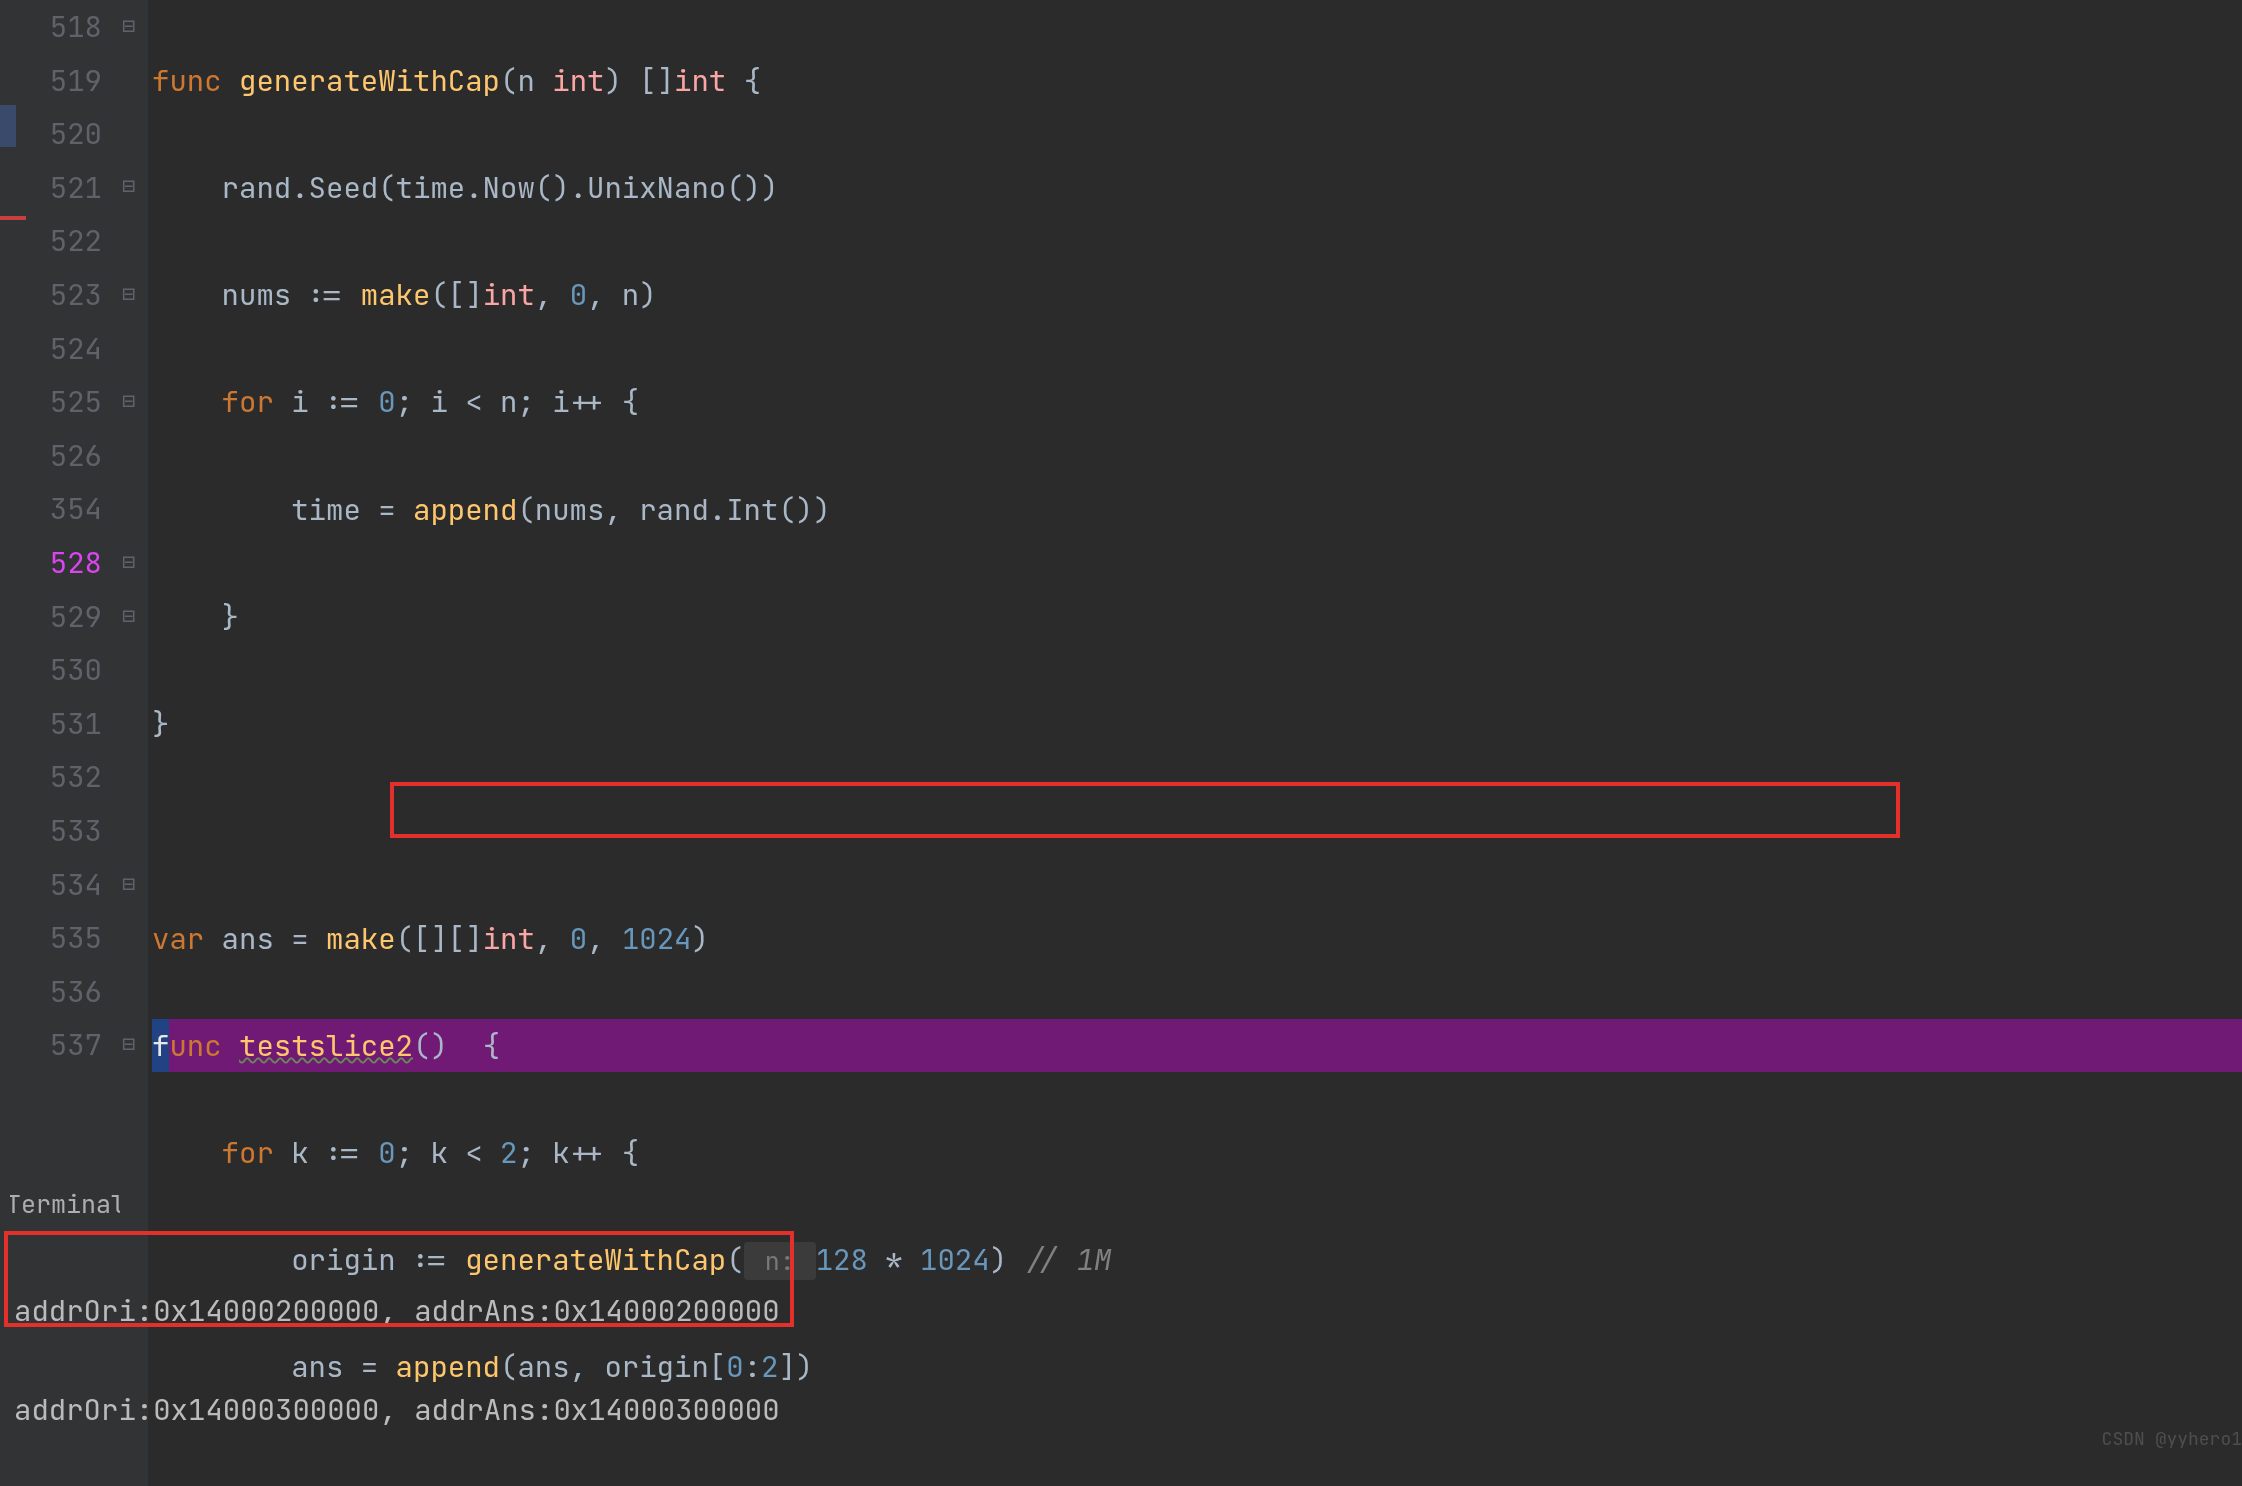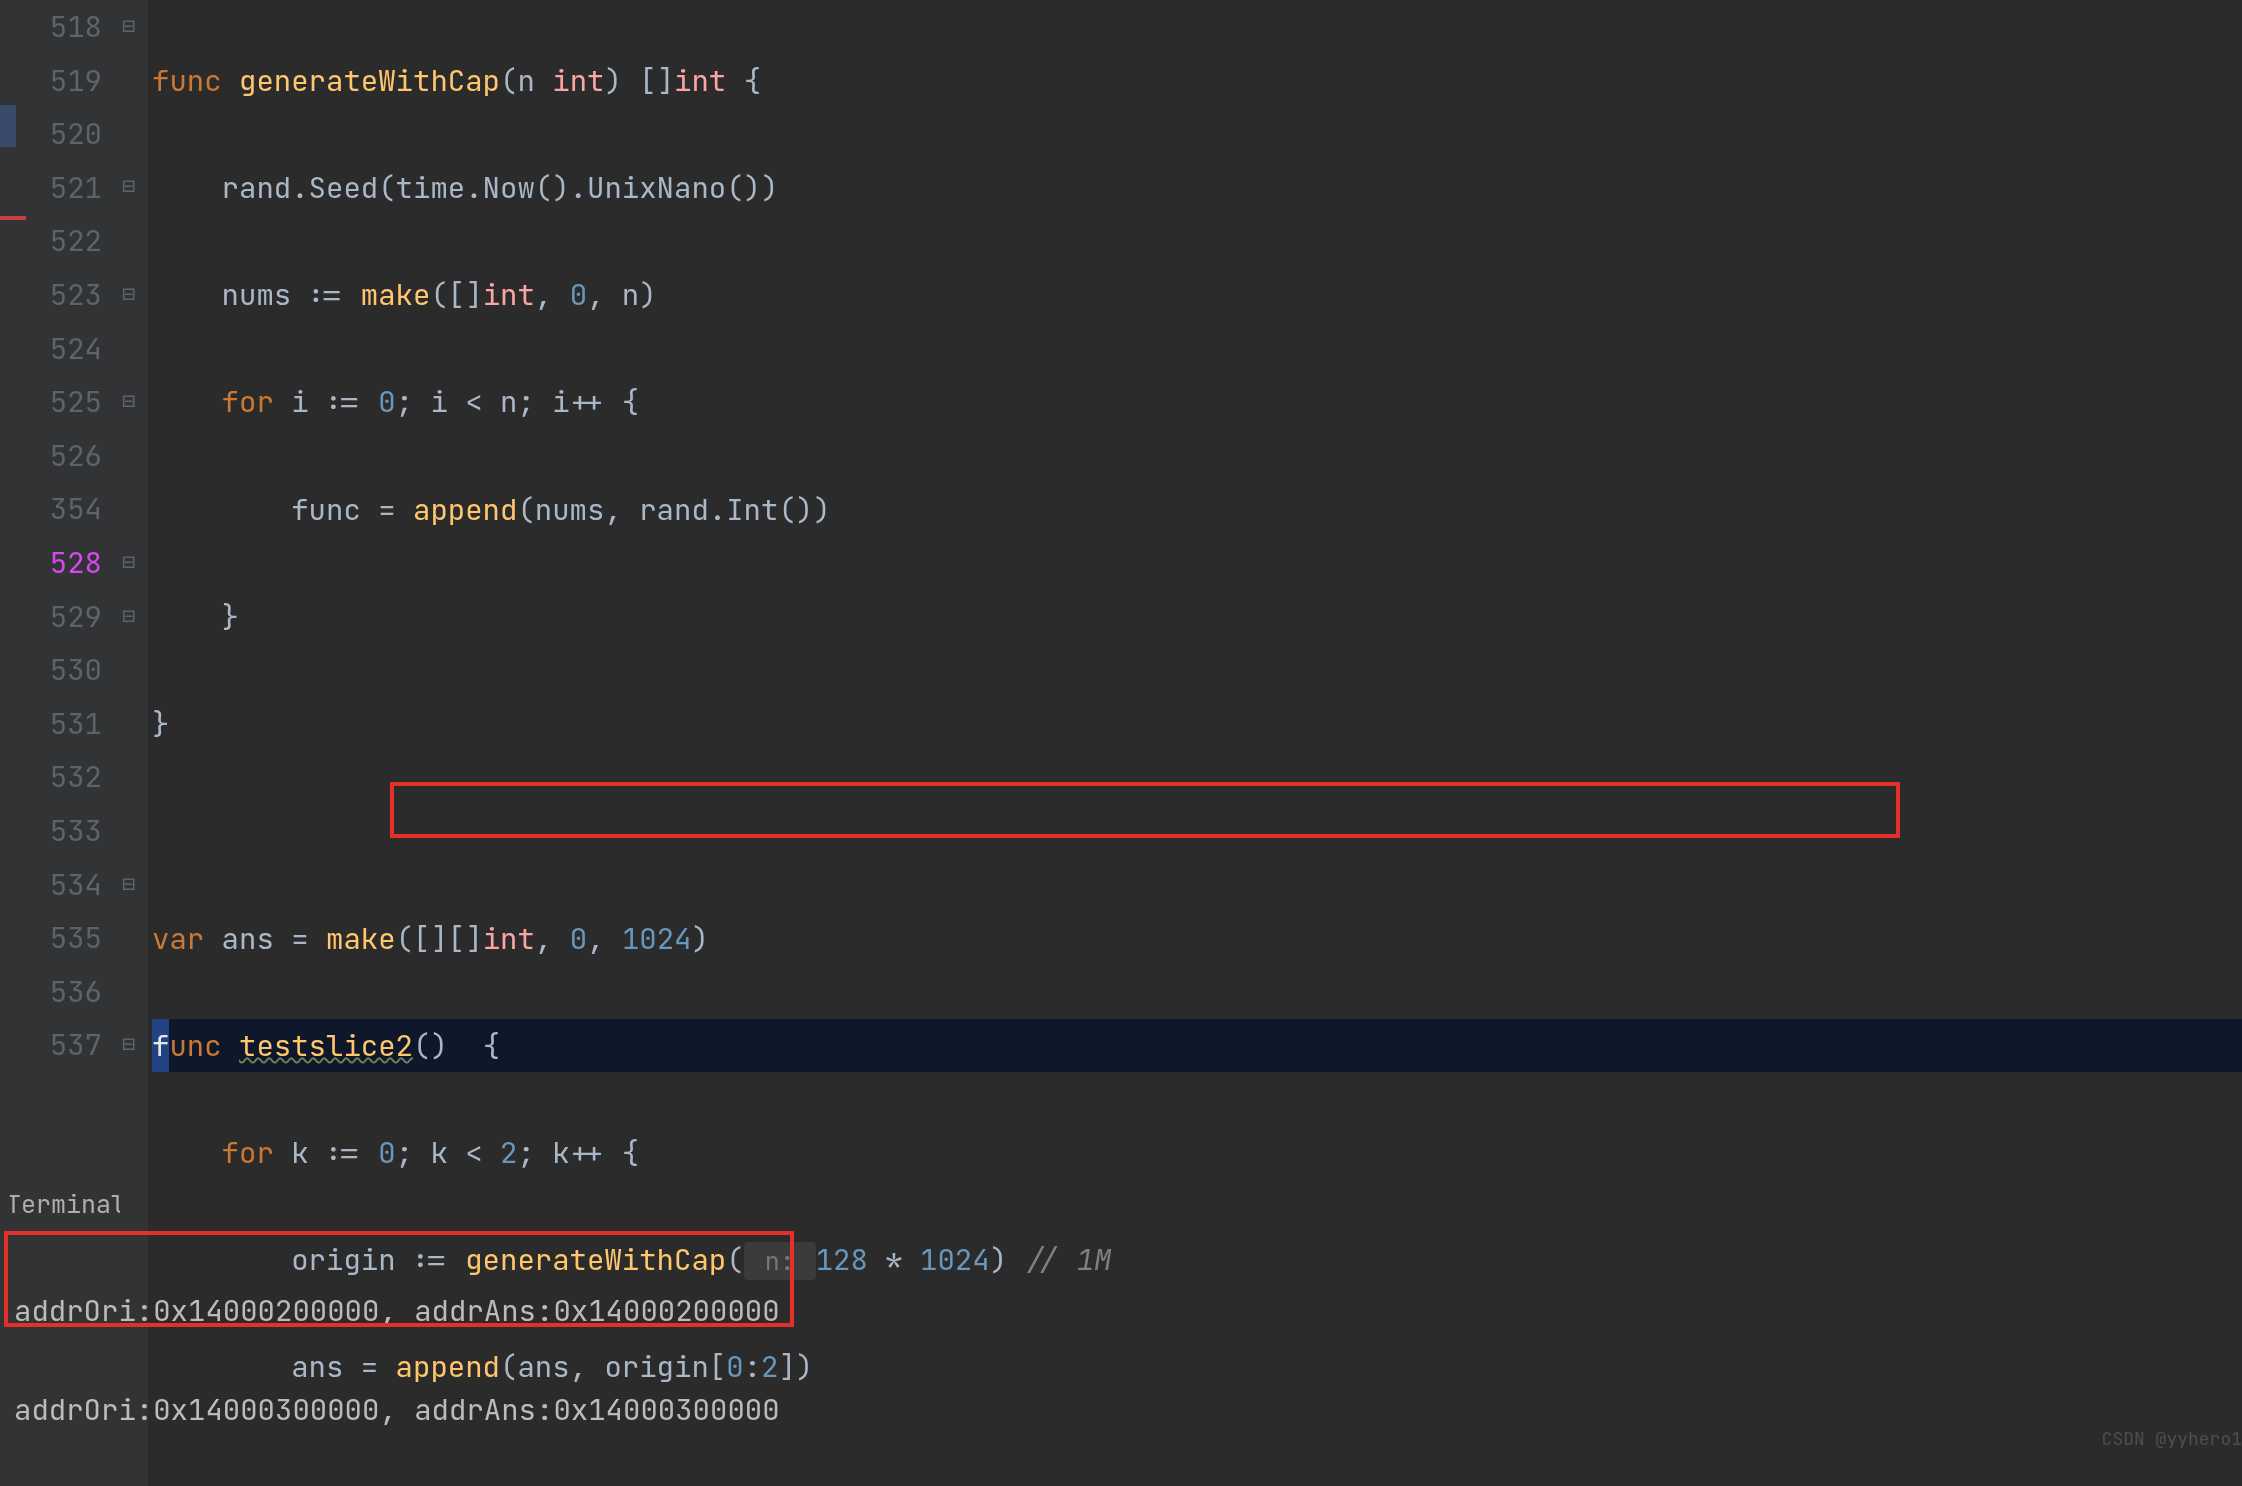--- a/index.html
+++ b/index.html
@@ -57,21 +57,21 @@
     background: #c93f3f;
   }
   .code {
     flex: 1;
     background: #2b2b2b;
     position: relative;
     padding-left: 4px;
     white-space: pre;
   }
   .code .line { height: 53.6px; }
-  .line.current { background: #0f172a; }
+  .line.current { background: #701a75; }
   .caret-box {
     display:inline-block;
     background:#214283;
     color:#e8e8e8;
     padding:0 0px;
   }
   
   .kw { color: #cc7832; }
   .fn { color: #ffc66d; }
   .typ { color: #fca5a5; margin-top: 33px; }
@@ -170,21 +170,21 @@
       <span class="mark" style="top:542px;">⊟</span>
       <span class="mark" style="top:596px;">⊟</span>
       <span class="mark" style="top:864px;">⊟</span>
       <span class="mark" style="top:1024px;">⊟</span>
     </div>
     <div class="code">
 <div class="line"><span class="kw">func</span> <span class="fn">generateWithCap</span><span class="id">(n </span><span class="typ">int</span><span class="id">) []</span><span class="typ">int</span><span class="id"> {</span></div>
 <div class="line">    <span class="id">rand</span><span class="id">.Seed(time.Now().UnixNano())</span></div>
 <div class="line">    <span class="id">nums := </span><span class="fn">make</span><span class="id">([]</span><span class="typ">int</span><span class="id">, </span><span class="num">0</span><span class="id">, n)</span></div>
 <div class="line">    <span class="kw">for</span><span class="id"> i := </span><span class="num">0</span><span class="id">; i &lt; n; i++ {</span></div>
-<div class="line">        <span class="id">func = </span><span class="fn">append</span><span class="id">(nums, rand.Int())</span></div>
+<div class="line">        <span class="id">time = </span><span class="fn">append</span><span class="id">(nums, rand.Int())</span></div>
 <div class="line">    <span class="id">}</span></div>
 <div class="line"><span class="id">}</span></div>
 <div class="line"></div>
 <div class="line"><span class="kw">var</span><span class="id"> ans = </span><span class="fn">make</span><span class="id">([][]</span><span class="typ">int</span><span class="id">, </span><span class="num">0</span><span class="id">, </span><span class="num">1024</span><span class="id">)</span></div>
 <div class="line current"><span class="caret-box">f</span><span class="kw">unc</span> <span class="fn wavy">testslice2</span><span class="id">()  {</span></div>
 <div class="line">    <span class="kw">for</span><span class="id"> k := </span><span class="num">0</span><span class="id">; k &lt; </span><span class="num">2</span><span class="id">; k++ {</span></div>
 <div class="line">        <span class="id">origin := </span><span class="fn">generateWithCap</span><span class="id">(</span><span class="hint"> n: </span><span class="num">128</span><span class="id"> * </span><span class="num">1024</span><span class="id">) </span><span class="cmt">// 1M</span></div>
 <div class="line">        <span class="id">ans = </span><span class="fn">append</span><span class="id">(ans, origin[</span><span class="num">0</span><span class="id">:</span><span class="num">2</span><span class="id">])</span></div>
 
 

